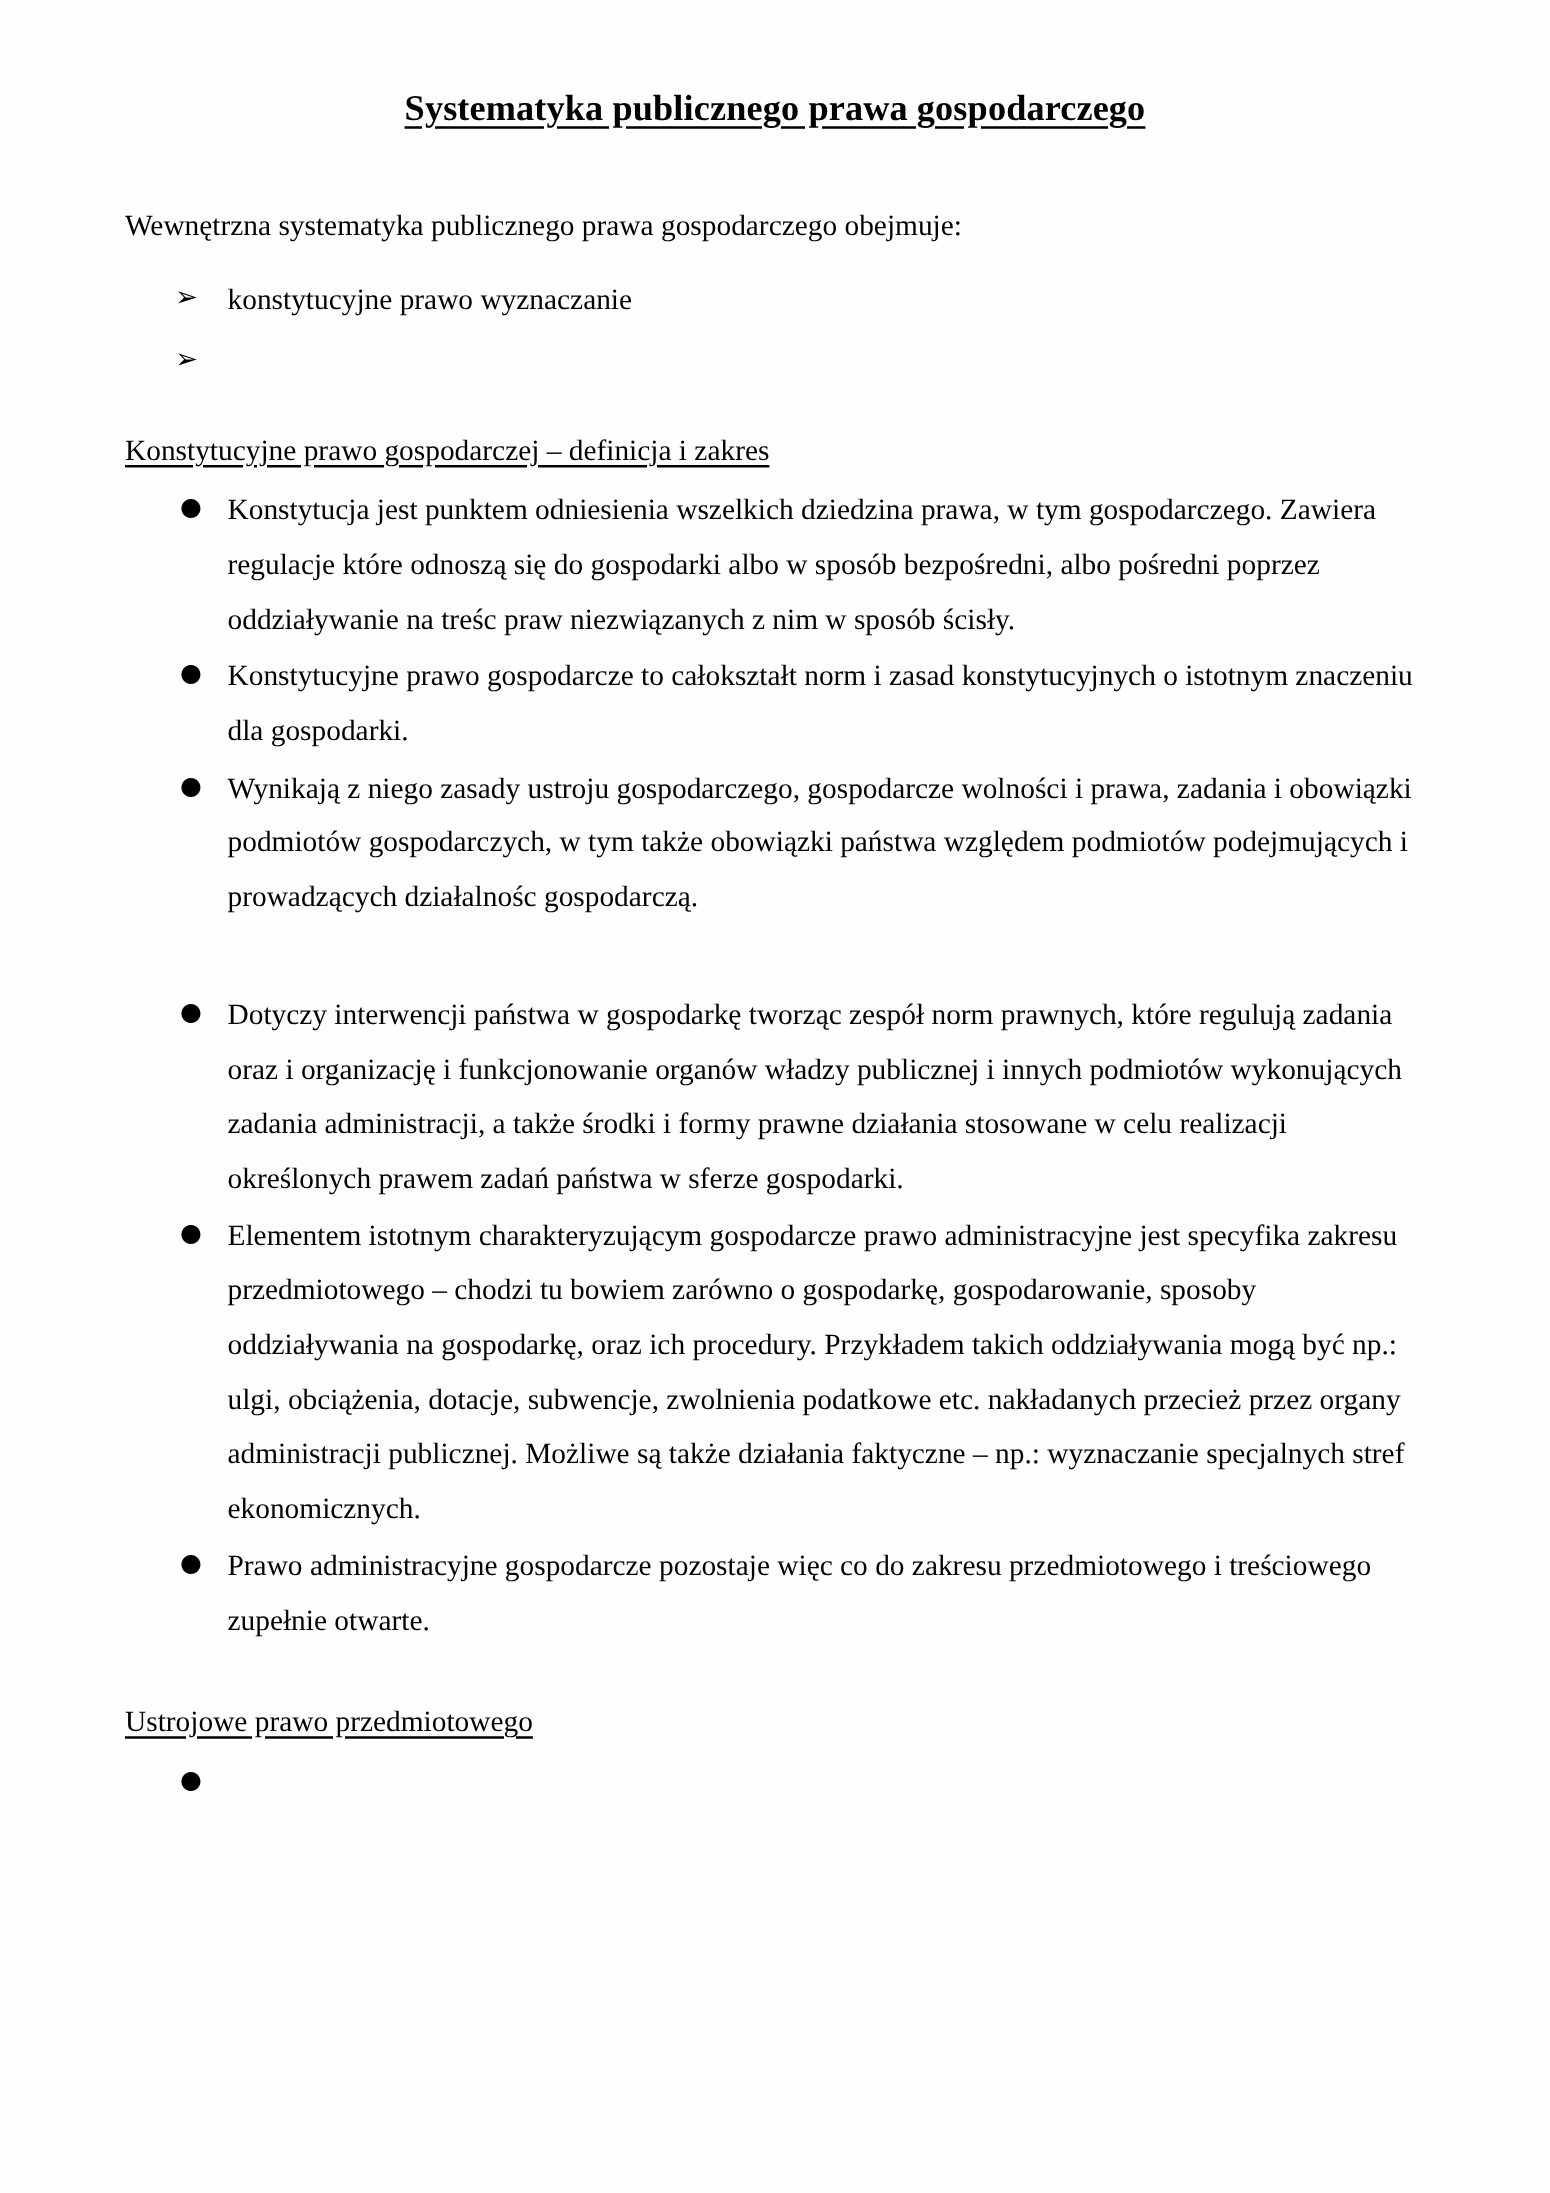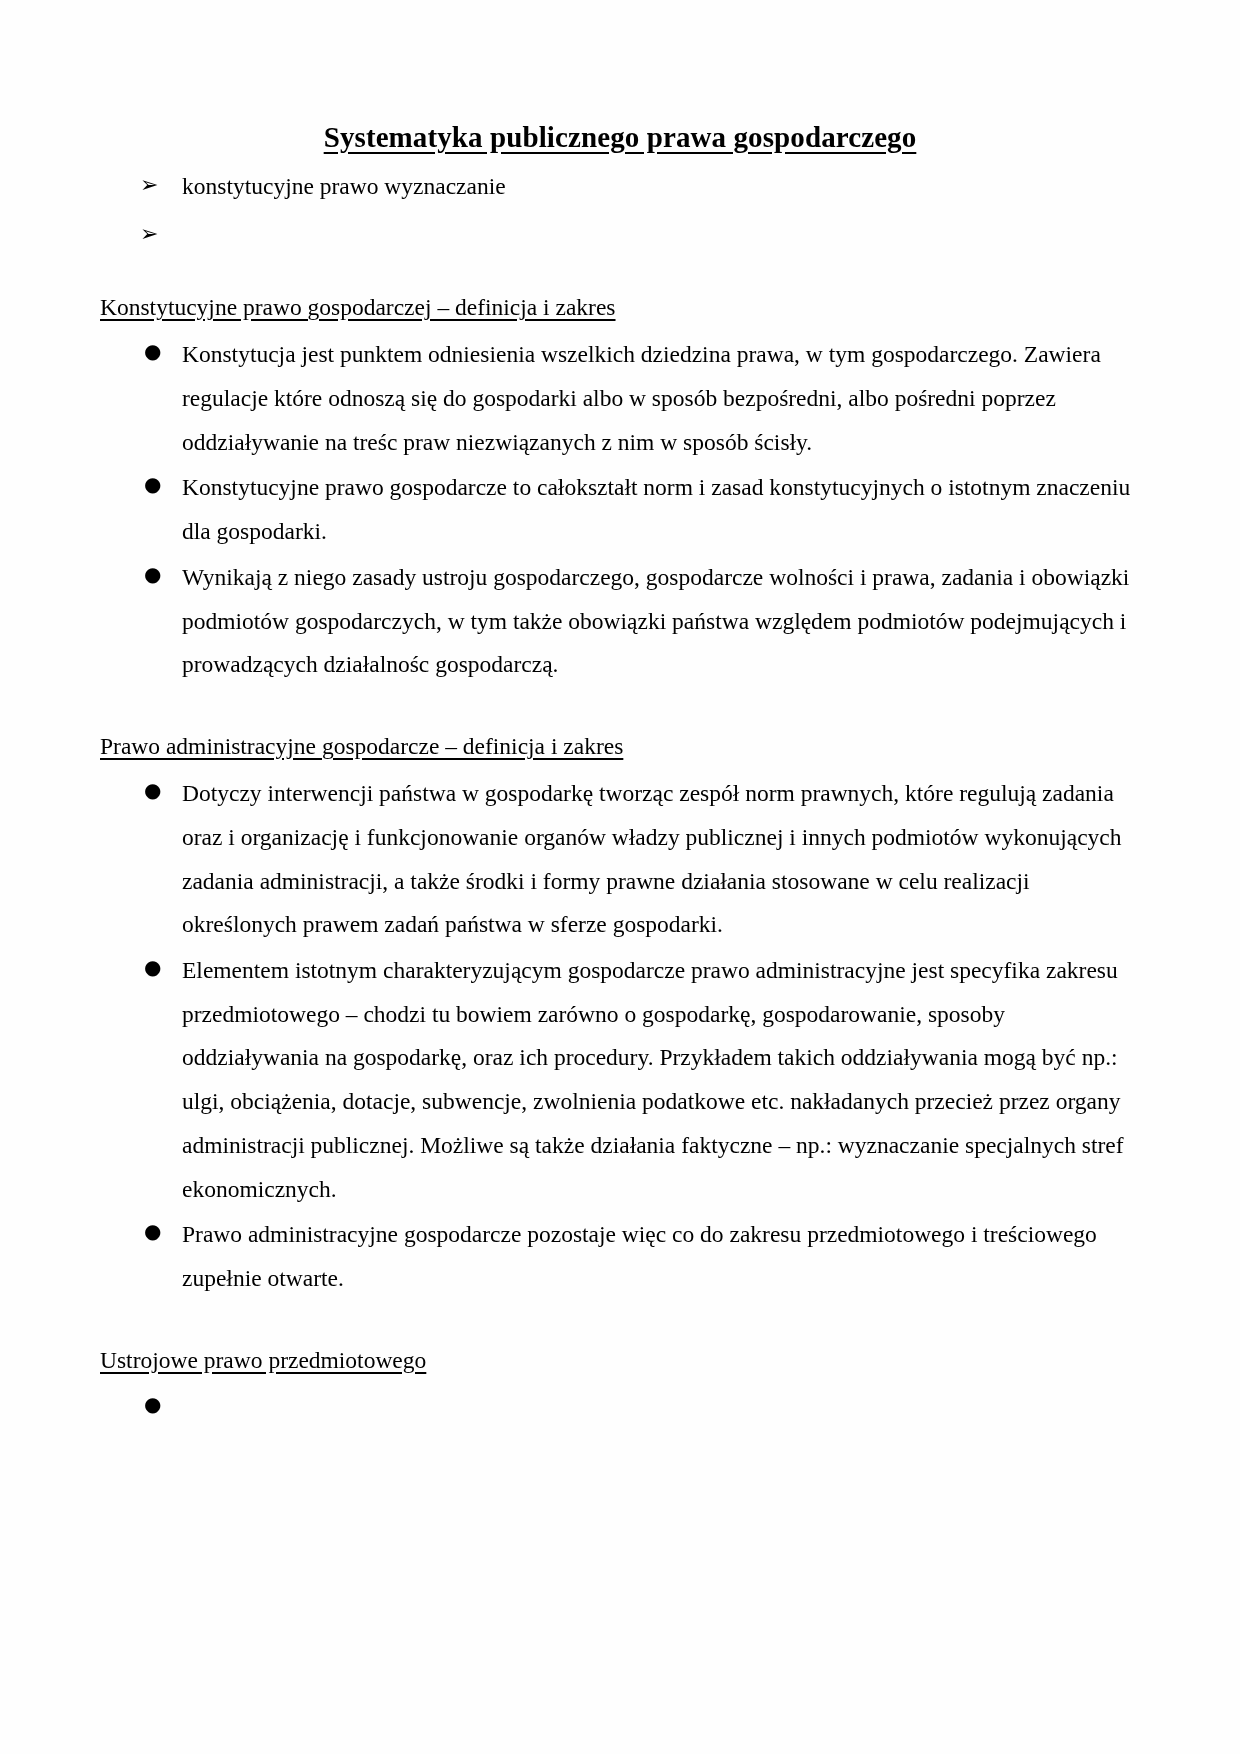--- a/index.html
+++ b/index.html
@@ -21,21 +21,21 @@
     box-sizing: border-box;
     padding: 0 100px;
   }
   .doc-title {
     text-align: center;
     font-size: 29px;
     font-weight: bold;
     text-decoration: underline;
     text-underline-offset: 5px;
     margin: 0;
-    padding-top: 120px;
+    padding-top: 70px;
     letter-spacing: 0.1px;
     line-height: 1.2;
   }
   .intro {
     font-size: 23.5px;
     margin-top: 58px;
     line-height: 1.55;
   }
   ul.arrow-list {
     list-style: none;
@@ -93,20 +93,21 @@
     font-family: "DejaVu Sans", sans-serif;
   }
 </style>
 </head>
 <body>
 
 <div class="page">
 
   <h1 class="doc-title">Systematyka publicznego prawa gospodarczego</h1>
 
+  <p class="intro">Wewnętrzna systematyka publicznego prawa gospodarczego obejmuje:</p>
 
   <ul class="arrow-list">
     <li>
       <span class="arrow-marker">➢</span>
       <span>konstytucyjne prawo wyznaczanie</span>
     </li>
     <li>
       <span class="arrow-marker">➢</span>
     </li>
   </ul>
@@ -129,23 +130,20 @@
       <li>
         <span class="dot-marker">●</span>
         <span>Wynikają z niego zasady ustroju gospodarczego, gospodarcze wolności i prawa, zadania i obowiązki podmiotów gospodarczych, w tym także obowiązki państwa względem podmiotów podejmujących i prowadzących działalnośc gospodarczą.</span>
       </li>
     </ul>
   </div>
 
   <div class="spacer-before-section-2"></div>
 
   <div class="section-block">
-    <div>
-      <span class="section-heading">Prawo administracyjne gospodarcze – definicja i zakres</span>
-    </div>
     <ul class="dot-list">
       <li>
         <span class="dot-marker">●</span>
         <span>Dotyczy interwencji państwa w gospodarkę tworząc zespół norm prawnych, które regulują zadania oraz i organizację i funkcjonowanie organów władzy publicznej i innych podmiotów wykonujących zadania administracji, a także środki i formy prawne działania stosowane w celu realizacji określonych prawem zadań państwa w sferze gospodarki.</span>
       </li>
       <li>
         <span class="dot-marker">●</span>
         <span>Elementem istotnym charakteryzującym  gospodarcze prawo administracyjne jest specyfika zakresu przedmiotowego – chodzi tu bowiem zarówno o gospodarkę, gospodarowanie, sposoby oddziaływania na gospodarkę, oraz ich procedury. Przykładem takich oddziaływania mogą być np.: ulgi, obciążenia, dotacje, subwencje, zwolnienia podatkowe etc. nakładanych przecież przez organy  administracji publicznej. Możliwe są także działania faktyczne – np.: wyznaczanie specjalnych stref ekonomicznych.</span>
       </li>
       <li>

